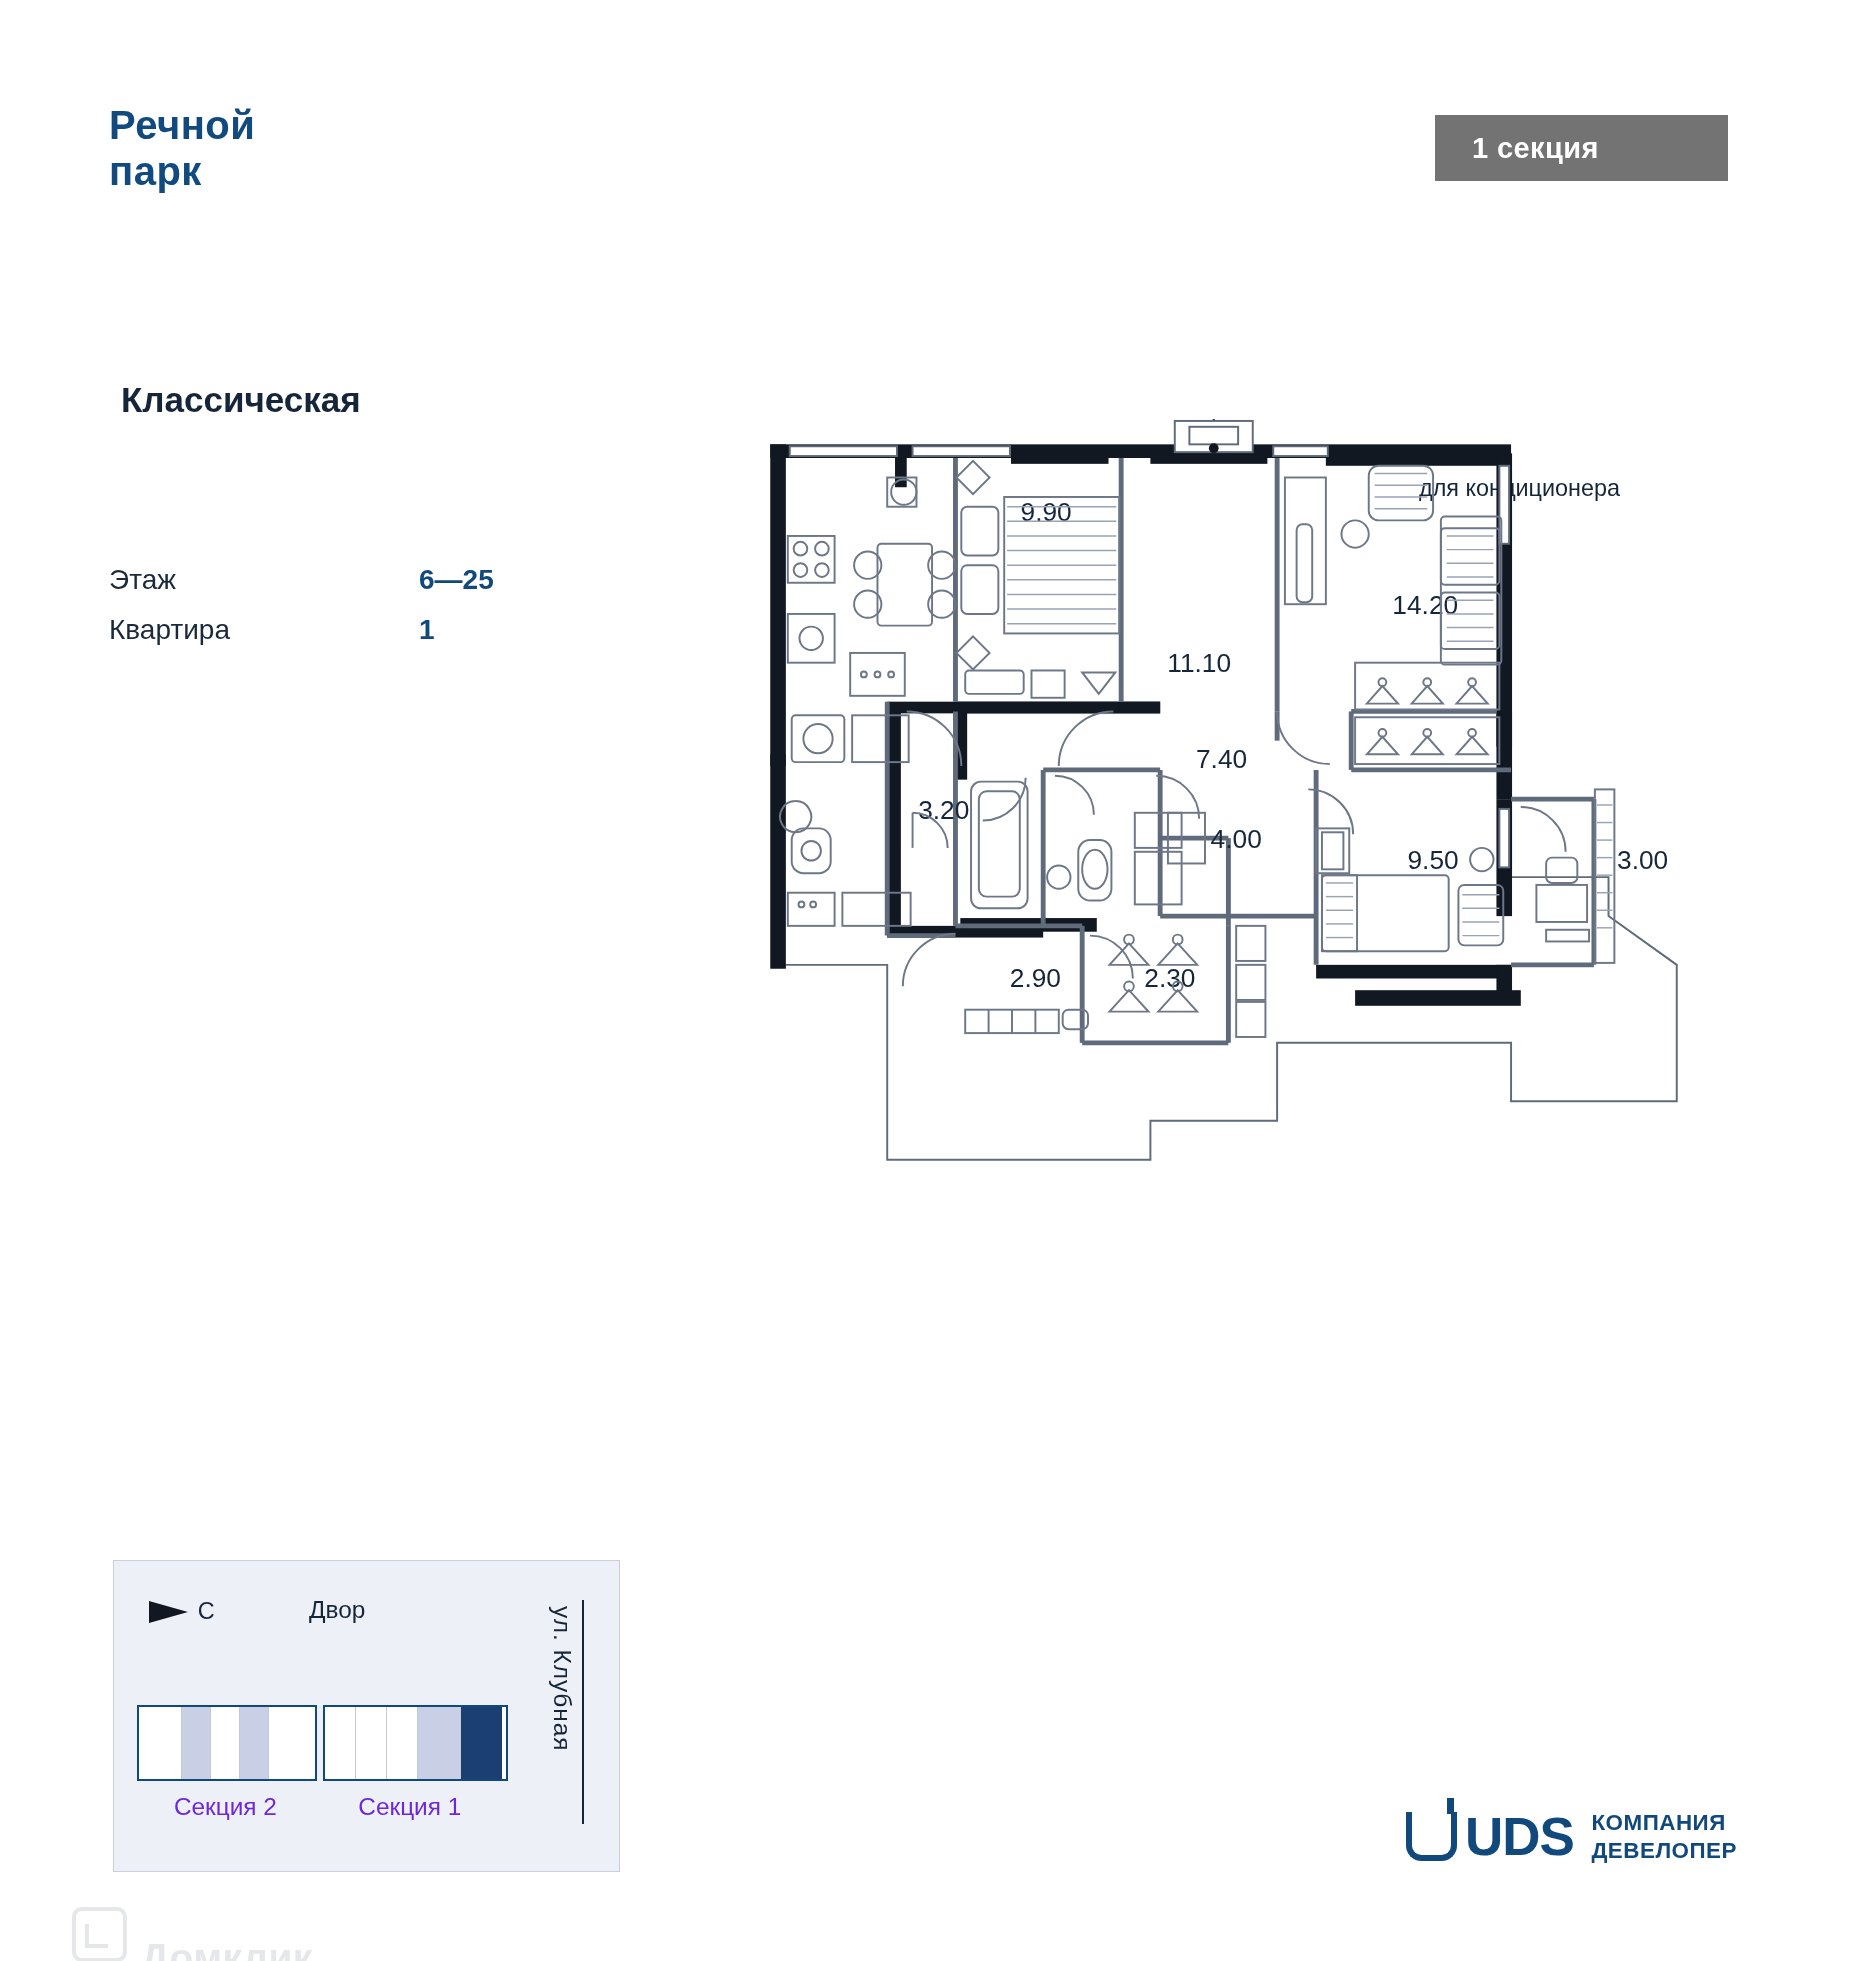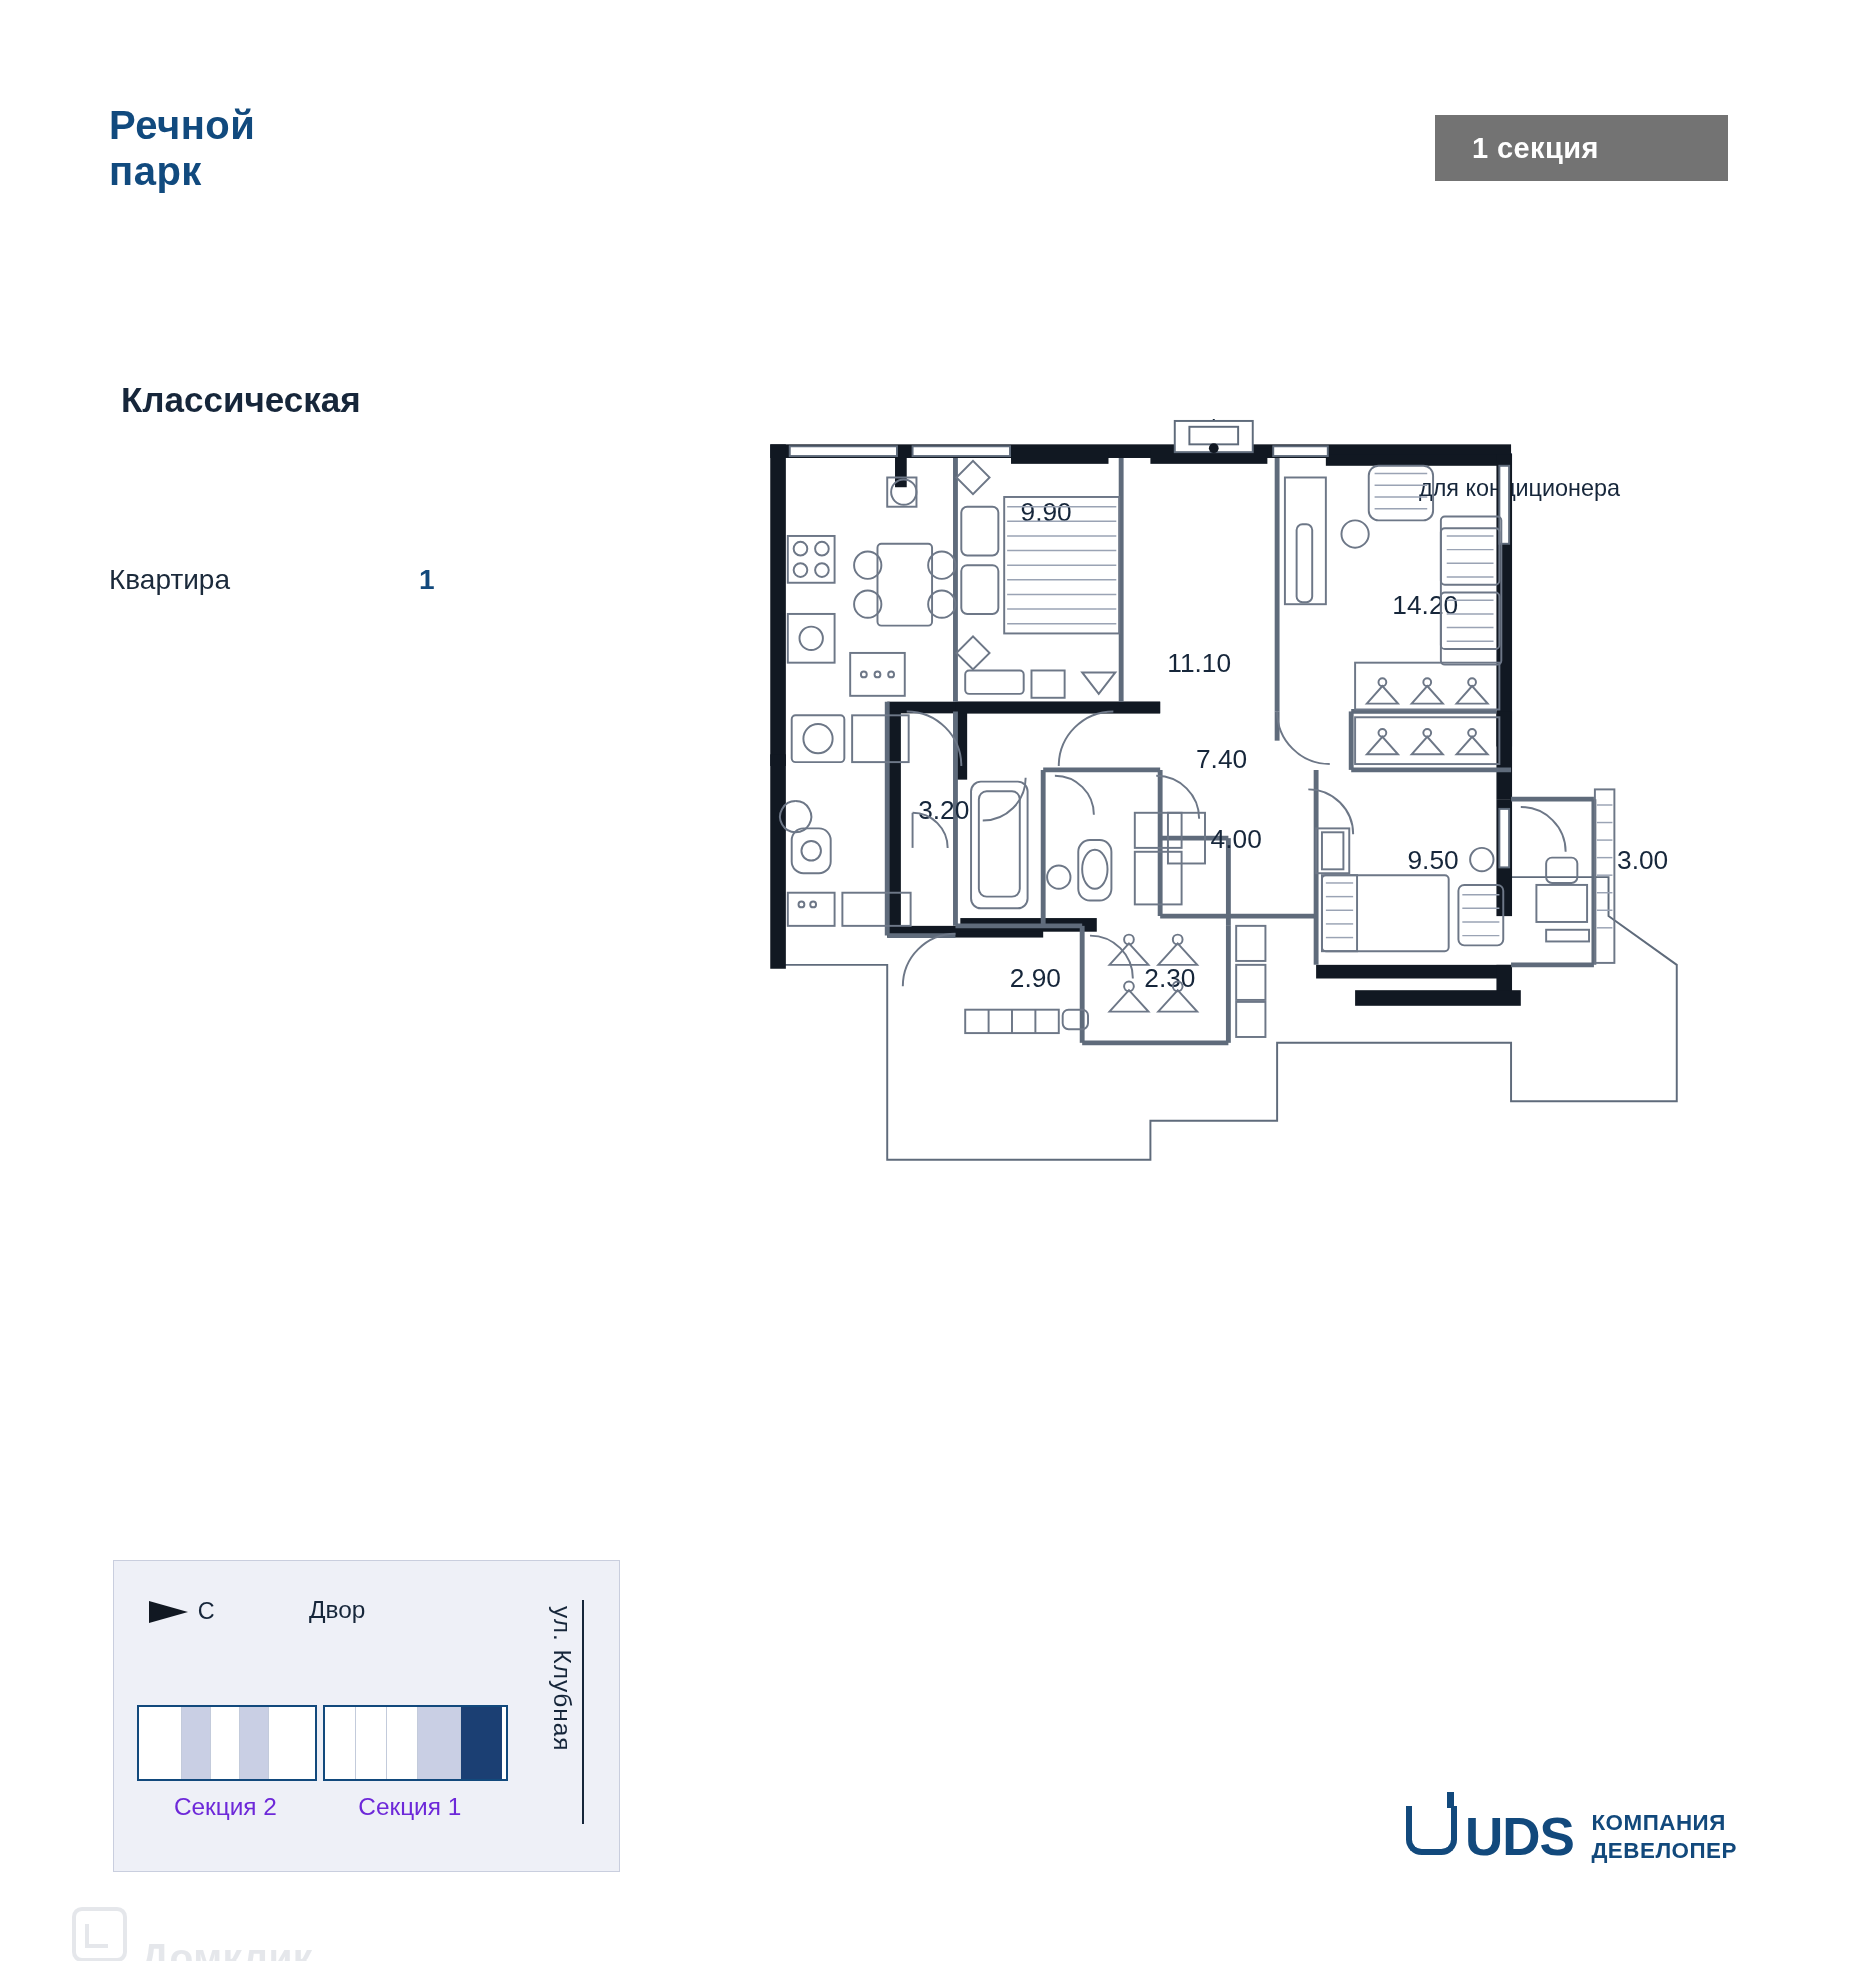--- a/index.html
+++ b/index.html
@@ -58,21 +58,21 @@
   .sn-b{width:181px;}
 
   
   .watermark{position:absolute;left:72px;top:1888px;display:flex;align-items:center;gap:13.7px;opacity:.25;}
   .wm-box{width:47px;height:47px;border:4.9px solid #9aa3b4;border-radius:9.8px;position:relative;}
   .wm-box:after{content:"";position:absolute;left:8.8px;top:13.7px;width:19.5px;height:19.5px;border:4.9px solid #9aa3b4;border-right:none;border-top:none;}
   .wm-text{font-size:39px;font-weight:700;color:#9aa3b4;letter-spacing:0.5px;margin-top:48px;}
 
   
   .uds{position:absolute;right:135px;top:1806px;display:flex;align-items:center;gap:17.6px;}
-  .uds-mark{font-size:53px;font-weight:700;color:#12497c;letter-spacing:-1px;display:flex;gap:7.8px;}
+  .uds-mark{font-size:53px;font-weight:700;color:#12497c;letter-spacing:-1px;display:flex;align-items:center;gap:7.8px;}
   .uds-glyph{width:39px;height:43px;border:6.8px solid #12497c;border-top:none;border-radius:0 0 15.6px 15.6px;position:relative;}
   .uds-glyph:after{content:"";position:absolute;right:-2.9px;top:-13.7px;width:6.8px;height:15.6px;background:#12497c;}
   .uds-sub{font-size:22.4px;font-weight:700;line-height:1.25;color:#12497c;letter-spacing:0.5px;}
 
   
   .plan{position:absolute;left:770px;top:419px;width:985px;height:926px;}
   .plan svg{display:block;}
   .ac-note{position:absolute;left:1419px;top:441px;font-size:23.4px;line-height:1.35;color:#16263a;}
 </style>
 </head>
@@ -85,20 +85,24 @@
 
 <div class="section-badge">
   <span>1 секция</span>
 </div>
 
 <h1 class="title">
   <span>Классическая</span><br>
 </h1>
 
 <div class="specs">
+  <div class="spec-row">
+    <div class="spec-label">Этаж</div>
+    <div class="spec-value">6—25</div>
+  </div>
   <div class="spec-row">
     <div class="spec-label">Квартира</div>
     <div class="spec-value">1</div>
   </div>
   <div class="spec-gap"></div>
 </div>
 
 <div class="ac-note">
   <div>Место</div>
   <div>для кондиционера</div>

